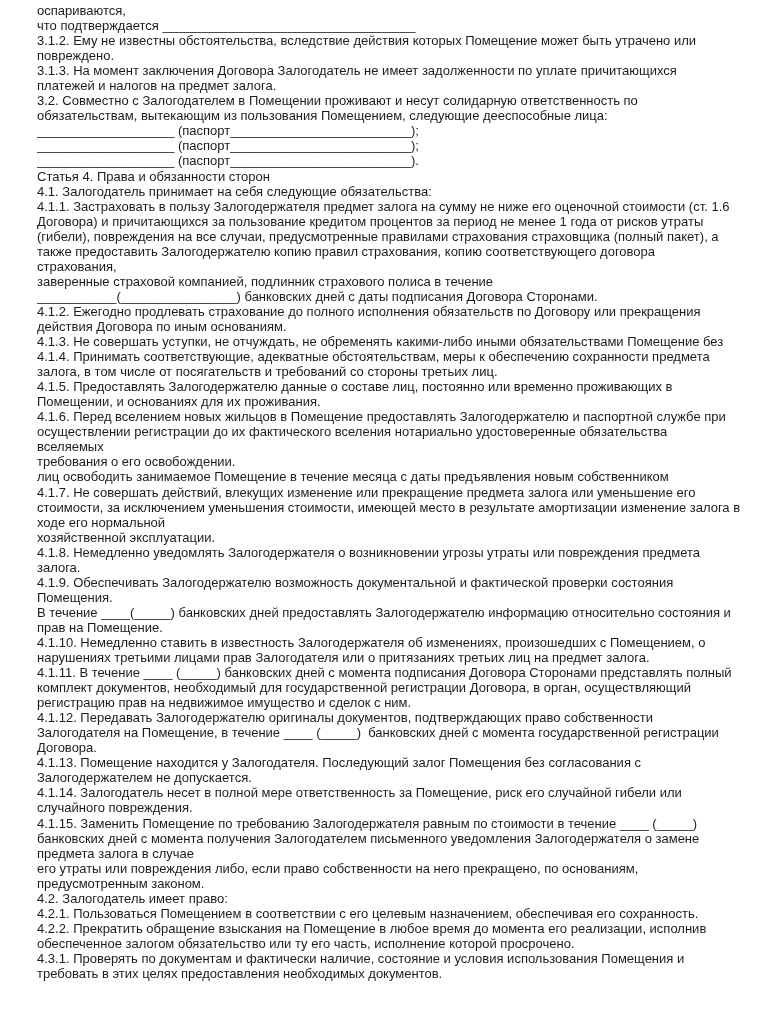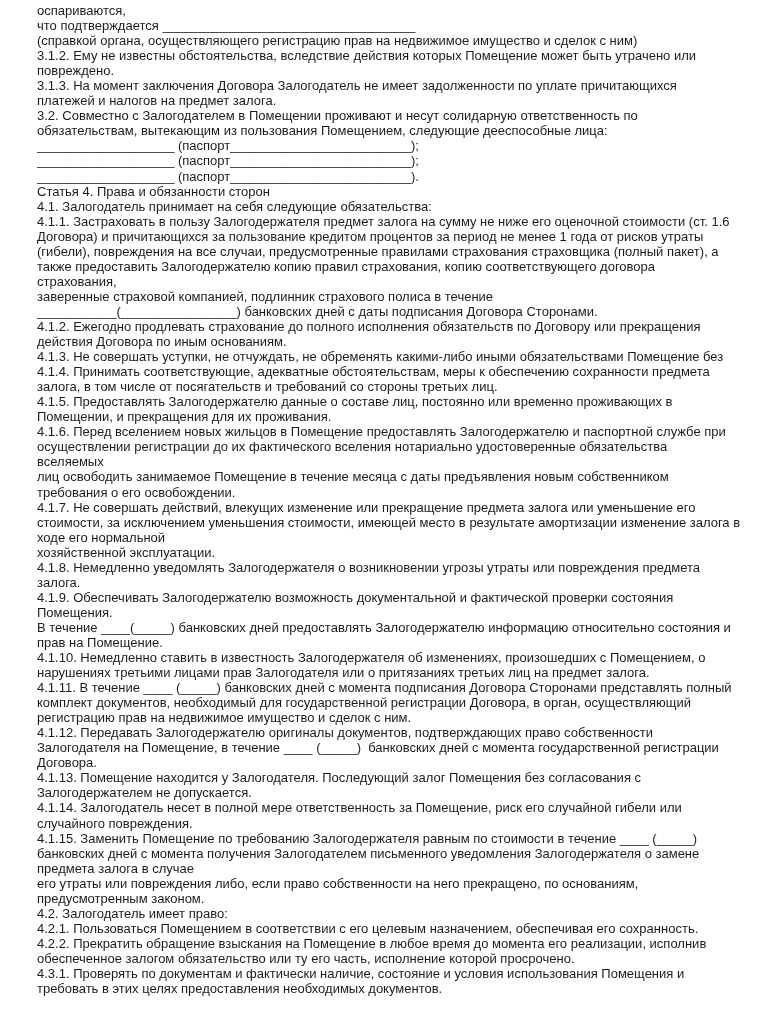--- a/index.html
+++ b/index.html
@@ -30,21 +30,20 @@
     overflow: hidden;
   }
 </style>
 </head>
 <body>
 
 <div class="page">
   <div class="doc-body" style="color: rgb(28, 28, 28);">
       <div class="line">оспариваются,</div>
       <div class="line">что подтверждается ___________________________________</div>
-      <div class="line">(справкой органа, осуществляющего регистрацию прав на недвижимое имущество и сделок с ним)</div>
       <div class="line">3.1.2. Ему не известны обстоятельства, вследствие действия которых Помещение может быть утрачено или</div>
       <div class="line">повреждено.</div>
       <div class="line">3.1.3. На момент заключения Договора Залогодатель не имеет задолженности по уплате причитающихся</div>
       <div class="line">платежей и налогов на предмет залога.</div>
       <div class="line">3.2. Совместно с Залогодателем в Помещении проживают и несут солидарную ответственность по</div>
       <div class="line">обязательствам, вытекающим из пользования Помещением, следующие дееспособные лица:</div>
       <div class="line">___________________ (паспорт_________________________);</div>
       <div class="line">___________________ (паспорт_________________________);</div>
       <div class="line">___________________ (паспорт_________________________).</div>
       <div class="line">Статья 4. Права и обязанности сторон</div>
@@ -55,26 +54,26 @@
       <div class="line">также предоставить Залогодержателю копию правил страхования, копию соответствующего договора</div>
       <div class="line">страхования,</div>
       <div class="line">заверенные страховой компанией, подлинник страхового полиса в течение</div>
       <div class="line">___________(________________) банковских дней с даты подписания Договора Сторонами.</div>
       <div class="line">4.1.2. Ежегодно продлевать страхование до полного исполнения обязательств по Договору или прекращения</div>
       <div class="line">действия Договора по иным основаниям.</div>
       <div class="line">4.1.3. Не совершать уступки, не отчуждать, не обременять какими-либо иными обязательствами Помещение без</div>
       <div class="line">4.1.4. Принимать соответствующие, адекватные обстоятельствам, меры к обеспечению сохранности предмета</div>
       <div class="line">залога, в том числе от посягательств и требований со стороны третьих лиц.</div>
       <div class="line">4.1.5. Предоставлять Залогодержателю данные о составе лиц, постоянно или временно проживающих в</div>
-      <div class="line">Помещении, и прекращения для их проживания.</div>
+      <div class="line">Помещении, и основаниях для их проживания.</div>
       <div class="line">4.1.6. Перед вселением новых жильцов в Помещение предоставлять Залогодержателю и паспортной службе при</div>
       <div class="line">осуществлении регистрации до их фактического вселения нотариально удостоверенные обязательства</div>
       <div class="line">вселяемых</div>
+      <div class="line">требования о его освобождении.</div>
       <div class="line">лиц освободить занимаемое Помещение в течение месяца с даты предъявления новым собственником</div>
-      <div class="line">требования о его освобождении.</div>
       <div class="line">4.1.7. Не совершать действий, влекущих изменение или прекращение предмета залога или уменьшение его</div>
       <div class="line">стоимости, за исключением уменьшения стоимости, имеющей место в результате амортизации изменение залога в</div>
       <div class="line">ходе его нормальной</div>
       <div class="line">хозяйственной эксплуатации.</div>
       <div class="line">4.1.8. Немедленно уведомлять Залогодержателя о возникновении угрозы утраты или повреждения предмета</div>
       <div class="line">залога.</div>
       <div class="line">4.1.9. Обеспечивать Залогодержателю возможность документальной и фактической проверки состояния</div>
       <div class="line">Помещения.</div>
       <div class="line">В течение ____(_____) банковских дней предоставлять Залогодержателю информацию относительно состояния и</div>
       <div class="line">прав на Помещение.</div>

